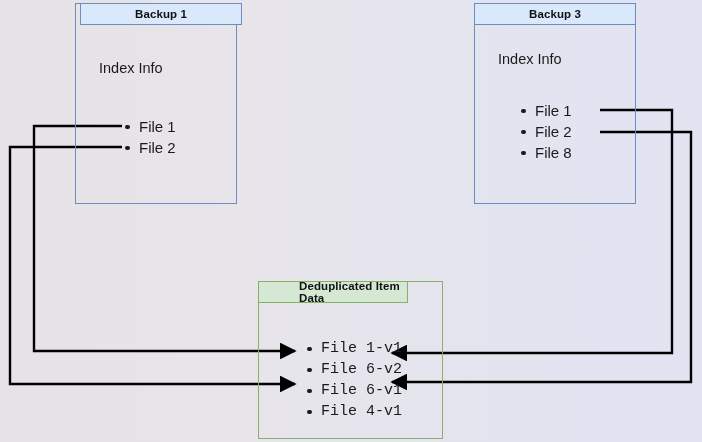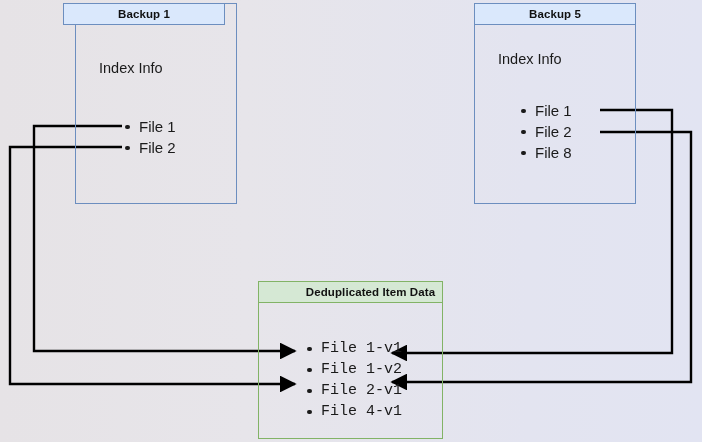--- a/index.html
+++ b/index.html
@@ -92,44 +92,44 @@
     <path d="M 122 126 L 34 126 L 34 351 L 295 351" fill="none" stroke="#000000" stroke-width="2.4" marker-end="url(#arrowR)"></path>
 
     <path d="M 122 147 L 10 147 L 10 384 L 295 384" fill="none" stroke="#000000" stroke-width="2.4" marker-end="url(#arrowR)"></path>
 
     <path d="M 600 110 L 672 110 L 672 353 L 392 353" fill="none" stroke="#000000" stroke-width="2.4" marker-end="url(#arrowR)"></path>
 
     <path d="M 600 132 L 691 132 L 691 382 L 392 382" fill="none" stroke="#000000" stroke-width="2.4" marker-end="url(#arrowR)"></path>
   </svg>
 
   <div class="box" style="left:75px; top:3px; width:162px; height:201px;"></div>
-  <div class="box-header" style="left:63px; top:3px; width:162px; height:22px;">
+  <div class="box-header" style="left:80px; top:3px; width:162px; height:22px;">
     <span>Backup 1</span>
   </div>
   <div class="label-plain" style="left:99px; top:60px;">Index Info</div>
   <ul class="bullet-list" style="left:124px; top:116px;">
     <li>File 1</li>
     <li>File 2</li>
   </ul>
 
   <div class="box" style="left:474px; top:3px; width:162px; height:201px;"></div>
   <div class="box-header" style="left:474px; top:3px; width:162px; height:22px;">
-    <span>Backup 5</span>
+    <span>Backup 3</span>
   </div>
   <div class="label-plain" style="left:498px; top:51px;">Index Info</div>
   <ul class="bullet-list" style="left:520px; top:100px;">
     <li>File 1</li>
     <li>File 2</li>
     <li>File 8</li>
   </ul>
 
   <div class="box green" style="left:258px; top:281px; width:185px; height:158px;"></div>
-  <div class="box-header green" style="left:258px; top:281px; width:185px; height:22px;padding-left:40px;">
+  <div class="box-header green" style="left:258px; top:281px; width:150px; height:22px;padding-left:40px;">
     <span>Deduplicated Item Data</span>
   </div>
   <ul class="bullet-list" style="left:306px; top:338px;font-family:Liberation Mono, monospace;">
     <li>File 1-v1</li>
-    <li>File 1-v2</li>
-    <li>File 2-v1</li>
+    <li>File 6-v2</li>
+    <li>File 6-v1</li>
     <li>File 4-v1</li>
   </ul>
 
 </div>
 
 </body></html>

